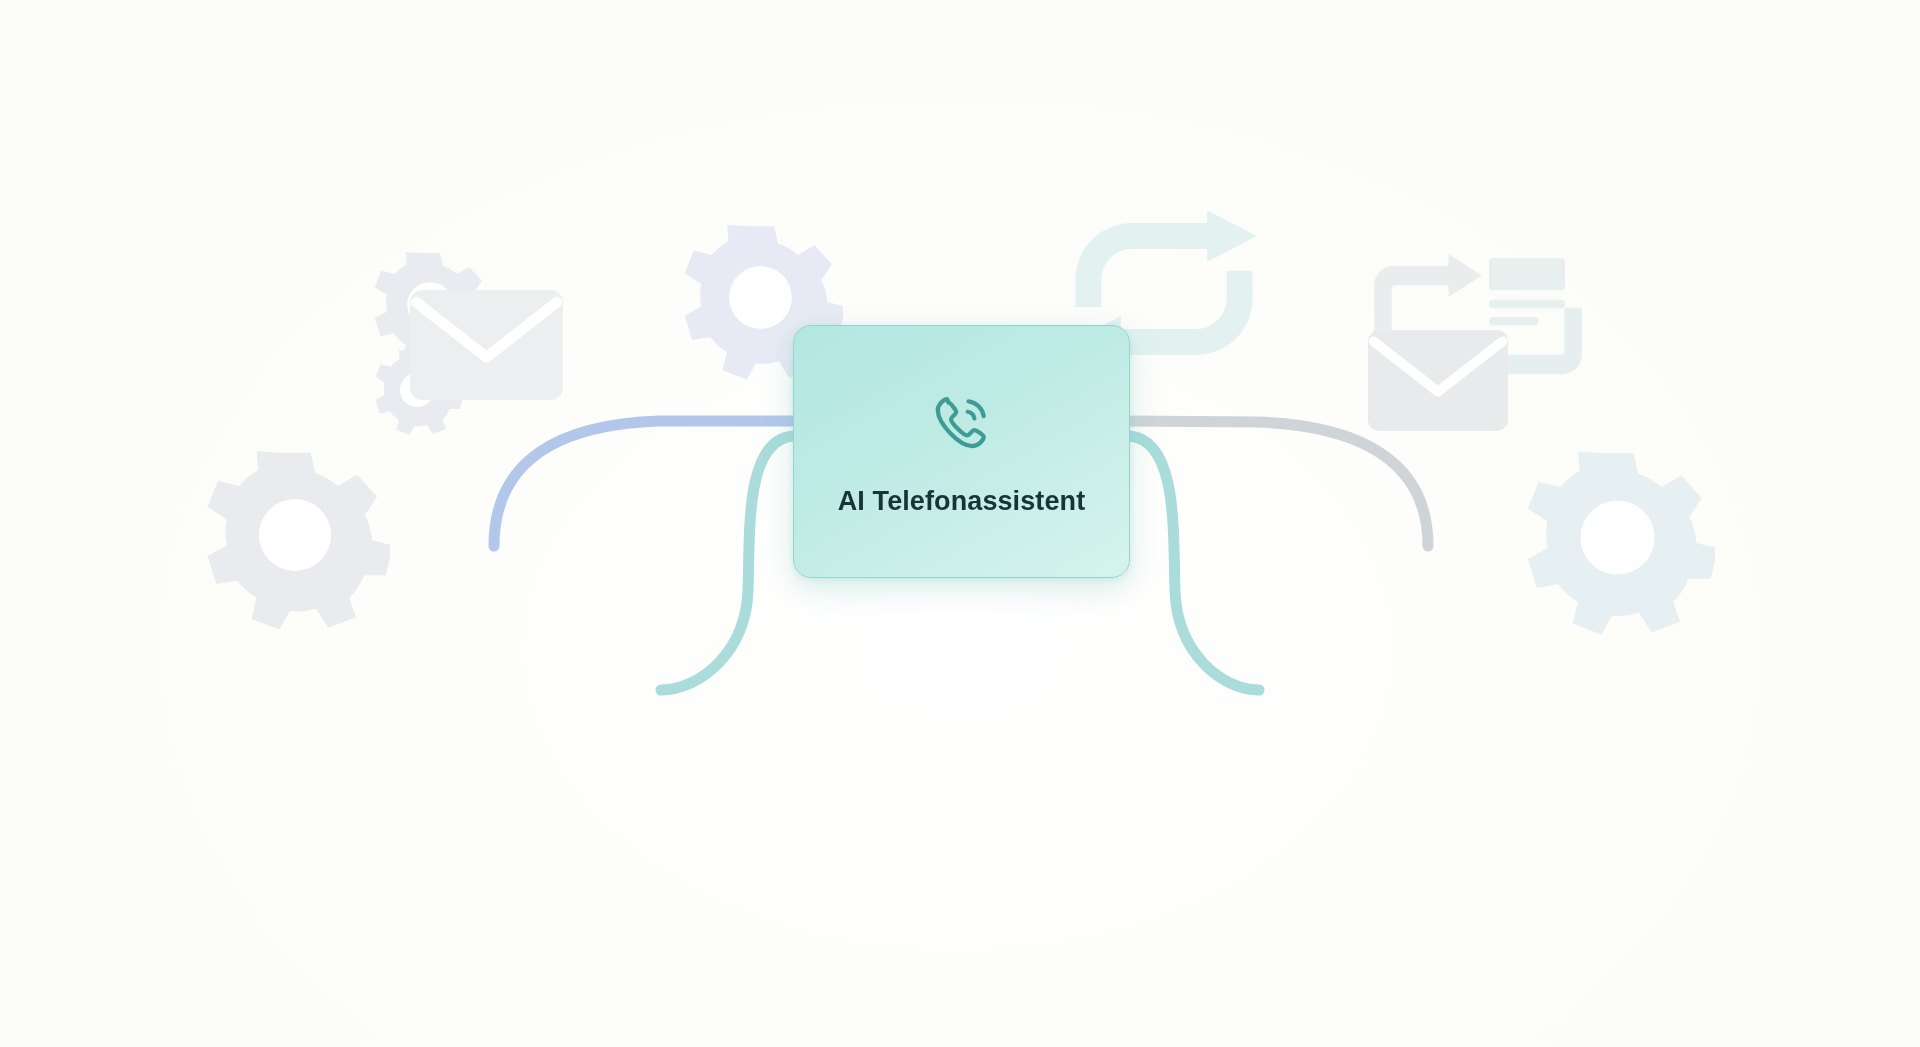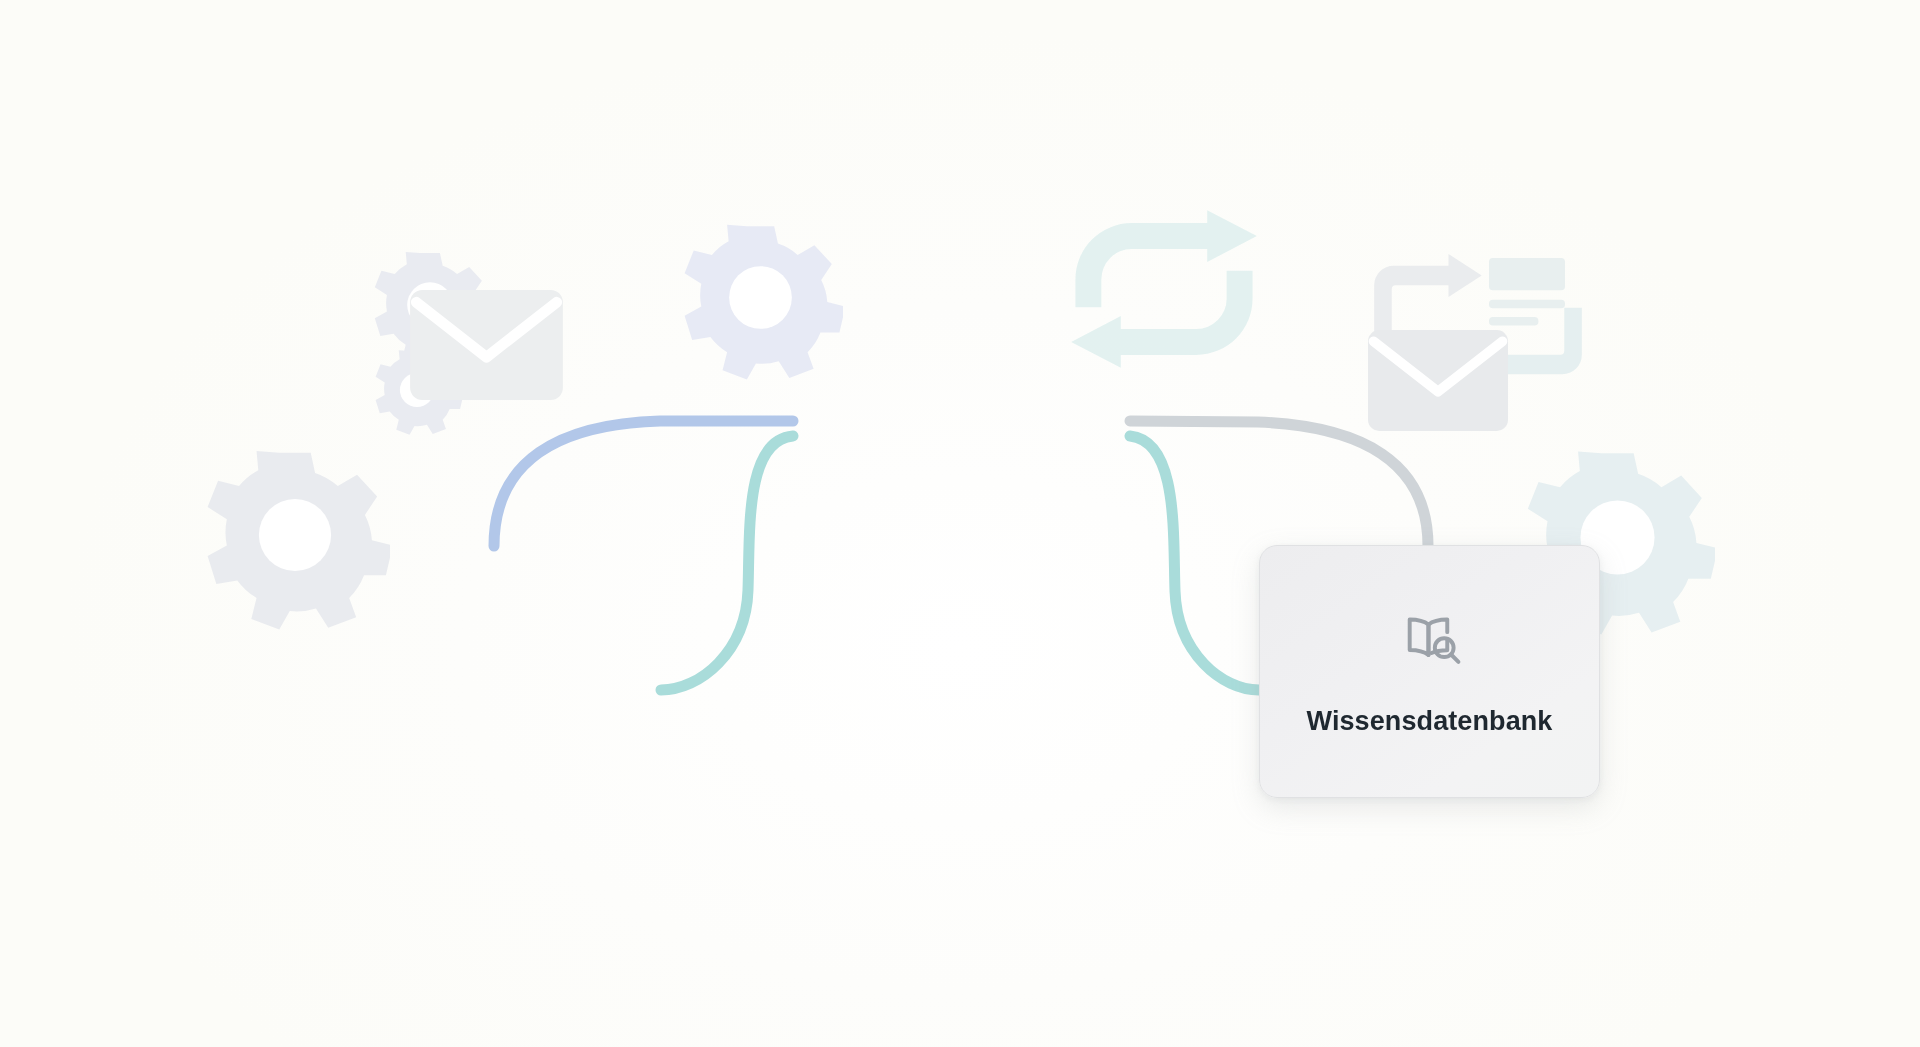--- a/index.html
+++ b/index.html
@@ -161,29 +161,28 @@
       <path d="M 494 546 C 494 460 560 424 660 421 L 793 421" stroke="#b2c7e9"></path>
 
       <path d="M 793 436 C 745 440 750 530 748 590 C 746 652 700 690 661 690" stroke="#a9dcda"></path>
 
       <path d="M 1130 421 L 1258 422 C 1362 426 1428 462 1428 546" stroke="#cfd4d8"></path>
 
       <path d="M 1130 436 C 1178 441 1173 531 1175 591 C 1177 653 1222 690 1259 690" stroke="#a9dcda"></path>
     </g>
   </svg>
 
+  <div class="card" id="card-phone">
+    <span class="icon-wrap">
+      <svg width="66" height="66" viewBox="0 0 24 24" fill="none" stroke="#3f9c95" stroke-width="1.55" stroke-linecap="round" stroke-linejoin="round">
+        <path d="M6.6 3.3 C5.4 3.3 3.2 5.3 3.2 7.2 c0 5.1 7.9 13.2 12.6 13.2 1.9 0 4.1-2.1 4.1-3.3
+                 0-.7-2.7-2.5-3.4-2.5-.8 0-1.9 1.9-2.6 1.9-1.3 0-5.9-4.5-5.9-5.9 0-.7 1.9-1.8 1.9-2.6
+                 0-.7-2.1-3.4-2.8-3.4 Z"></path>
+        <path d="M14.4 4.1 a6.4 6.4 0 0 1 5.5 5.4"></path>
+        <path d="M14.1 7.9 a3 3 0 0 1 2.4 2.4"></path>
+      </svg>
+    </span>
+    <span class="card-label">AI Telefonassistent</span>
+  </div>
 
 
-  <div class="card" id="card-kb">
-    <span class="icon-wrap">
-      <svg width="66" height="66" viewBox="0 0 26 24" fill="none" stroke="#9ba1a8" stroke-width="1.55" stroke-linecap="round" stroke-linejoin="round">
-        <path d="M12.4 6.3 C10.7 4.9 8.4 4.3 5.0 4.3 v12.0 c3.4 0 5.7 .6 7.4 2.0 Z"></path>
-        <path d="M12.4 6.3 C14.1 4.9 16.4 4.3 19.8 4.3 v5.0"></path>
-        <path d="M19.8 12.4 v4.0 c-2.6 0 -4.6 .35 -6.2 1.1"></path>
-        <path d="M12.4 6.3 v12.0"></path>
-        <circle cx="18.6" cy="15.4" r="3.7"></circle>
-        <line x1="21.3" y1="18.1" x2="24.2" y2="21.0"></line>
-      </svg>
-    </span>
-    <span class="card-label">Wissensdatenbank</span>
-  </div>
 
 </div>
 
 </body></html>

